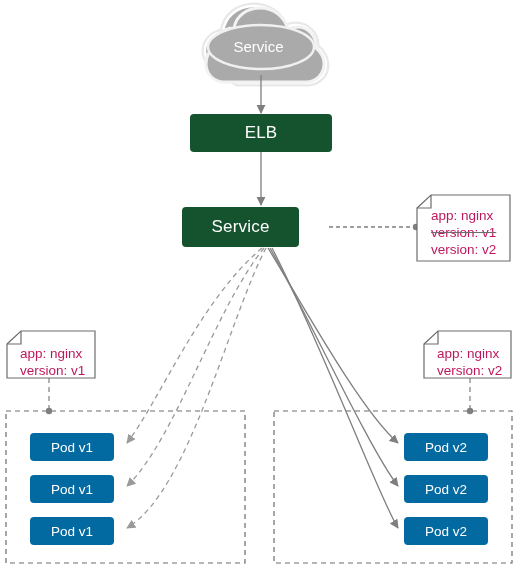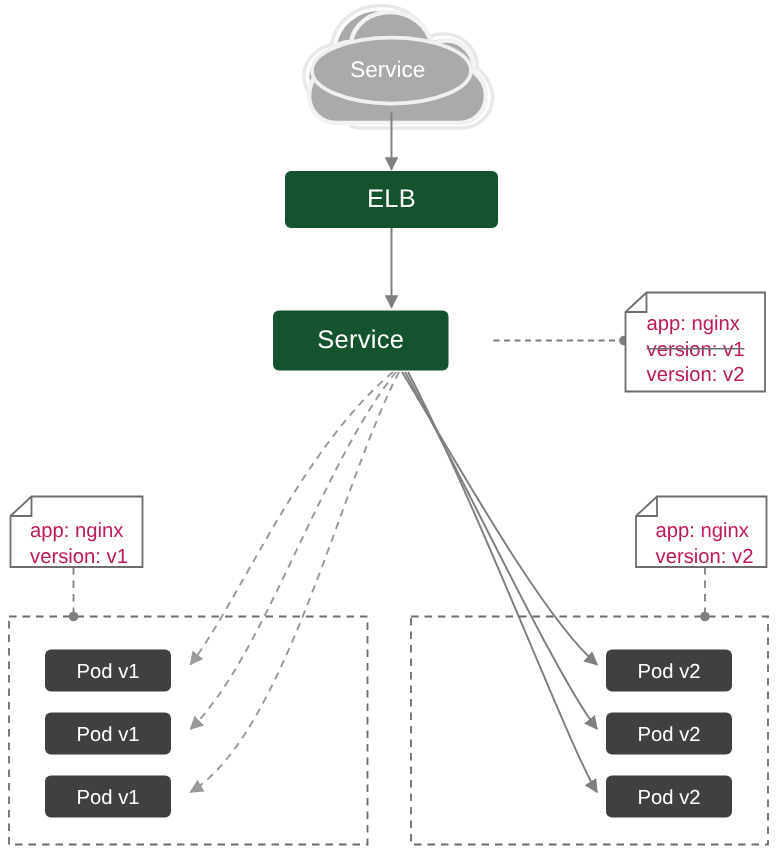--- a/index.html
+++ b/index.html
@@ -16,21 +16,21 @@
   .node{position:absolute;box-sizing:border-box;display:flex;align-items:center;justify-content:center;}
 
   .blue-box{
     background:#14532d;
     border-radius:4px;
     color:#ffffff;
     font-size:17px;
     letter-spacing:0.2px;
   }
   .pod-box{
-    background:#404040;
+    background:#0369a1;
     border-radius:4px;
     color:#ffffff;
     font-size:13.5px;
   }
   .cloud-label{
     position:absolute;
     color:#ffffff;
     font-size:15px;
     text-align:center;
     width:100%;

